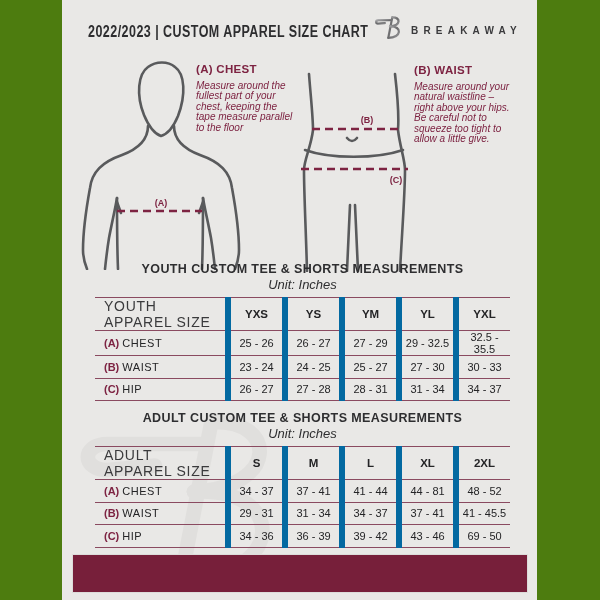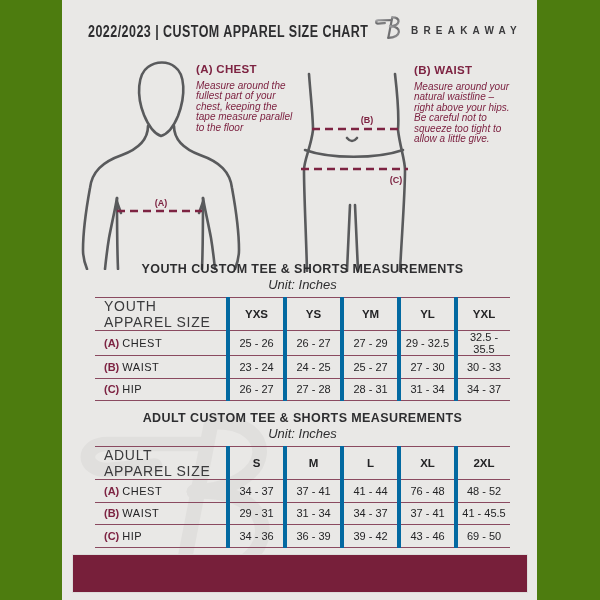--- a/index.html
+++ b/index.html
@@ -36,21 +36,21 @@
   .tbl-youth { top:262px; }
   .tbl-adult { top:411px; }
   .tbl-title { font-size:12.5px; font-weight:bold; color:#2e2e30; letter-spacing:.4px; }
   .tbl-unit  { font-size:13px; font-style:italic; color:#2e2e30; margin-top:1px; }
   table { width:415px; margin-top:5px; border-collapse:collapse; table-layout:fixed;
           position:relative; z-index:2; }
   col.c0 { width:133px; } col.c1,col.c2,col.c3,col.c4 { width:57px; } col.c5 { width:54px; }
   th, td { height:22.5px; border-top:1.5px solid #8a4a60; border-bottom:1.5px solid #8a4a60;
            font-size:11px; color:#242426; text-align:center; vertical-align:middle;
            padding:0 2px; }
-  th:not(:first-child), td:not(:first-child) { border-left:4px solid #0369a1; }
+  th:not(:first-child), td:not(:first-child) { border-left:6px solid #0369a1; }
   th.label-col, td.label-col { text-align:left; padding-left:9px; }
   th.label-col { font-weight:normal; font-size:14px; letter-spacing:.7px; color:#3a3a3c;margin-top:28px; }
   th.size-col  { font-weight:bold; font-size:11.5px; }
   td .pfx { font-weight:bold; color:#7d2342; }
   td .mlabel { letter-spacing:.5px; }
 
   
   .footer-bar { position:absolute; left:11px; top:555px; width:454px; height:37px;
                 background:#771f3a; outline:1px solid #dddcda; z-index:3; }
 </style>
@@ -212,21 +212,21 @@
             <th class="size-col">XL</th>
             <th class="size-col">2XL</th>
           </tr>
         </thead>
         <tbody>
           <tr>
             <td class="label-col"><span class="pfx">(A)</span> <span class="mlabel">CHEST</span></td>
             <td>34 - 37</td>
             <td>37 - 41</td>
             <td>41 - 44</td>
-            <td>76 - 48</td>
+            <td>44 - 81</td>
             <td>48 - 52</td>
           </tr>
           <tr>
             <td class="label-col"><span class="pfx">(B)</span> <span class="mlabel">WAIST</span></td>
             <td>29 - 31</td>
             <td>31 - 34</td>
             <td>34 - 37</td>
             <td>37 - 41</td>
             <td>41 - 45.5</td>
           </tr>

